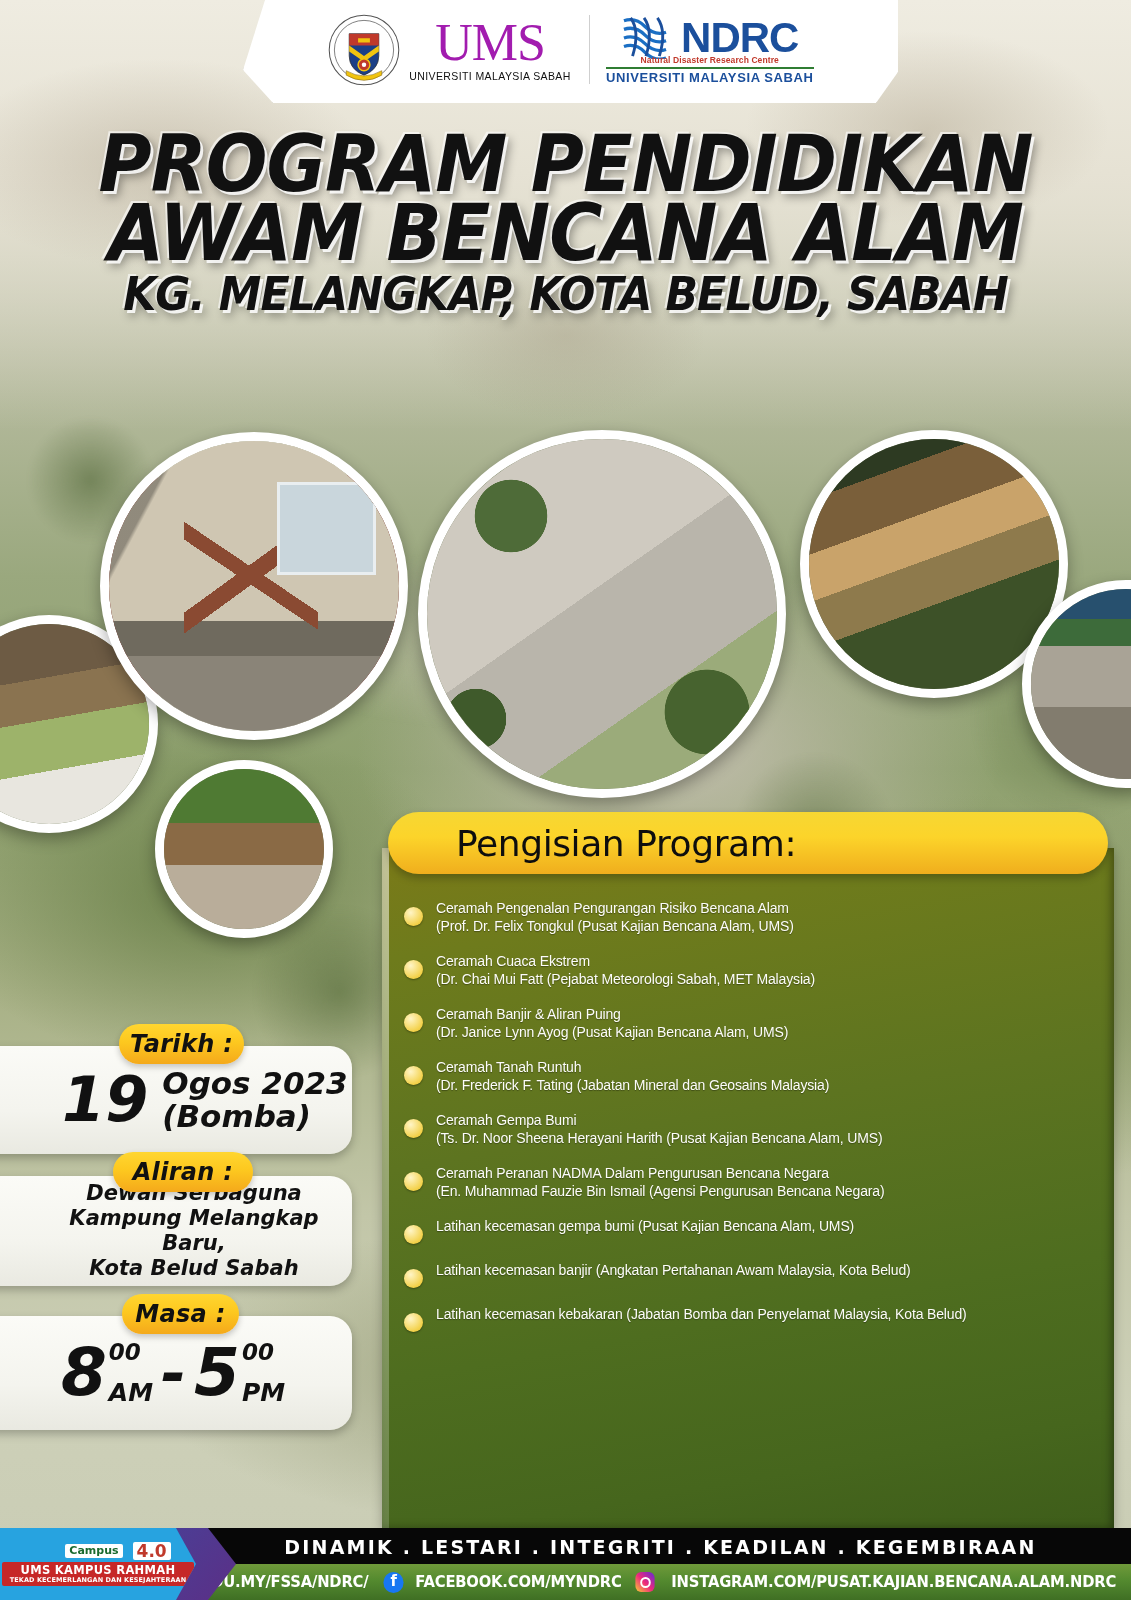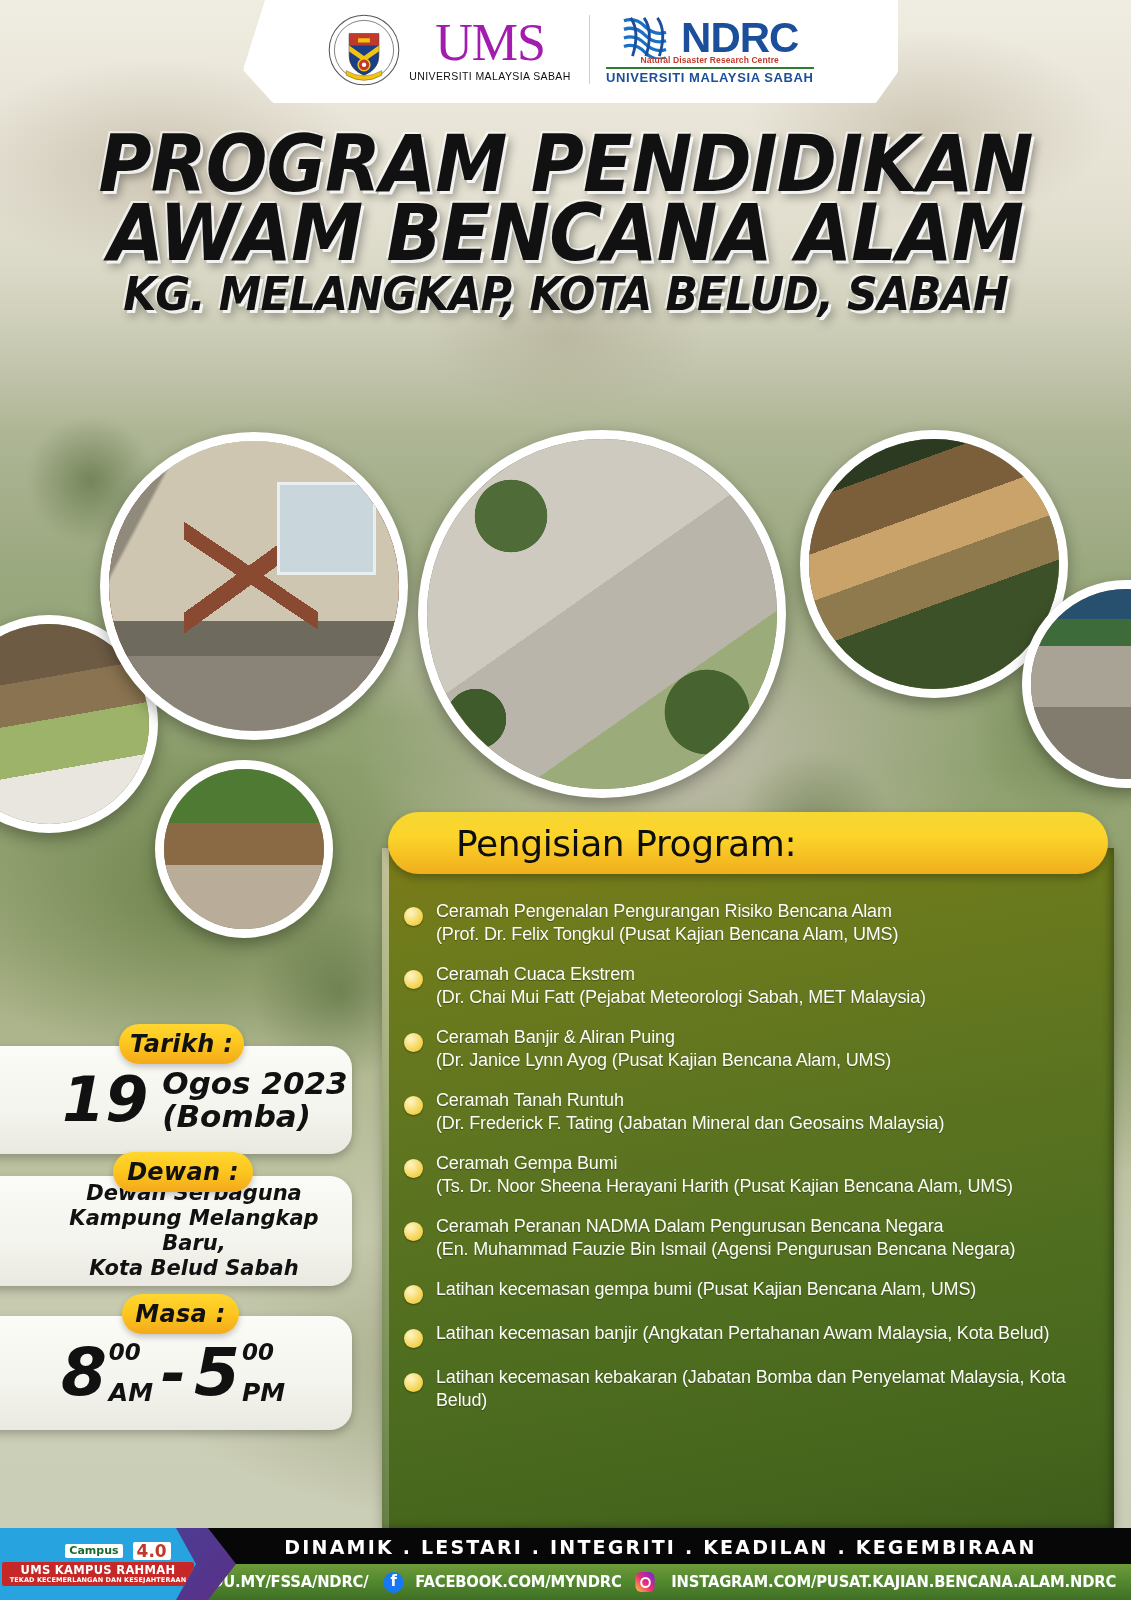--- a/index.html
+++ b/index.html
@@ -126,21 +126,21 @@
      background:linear-gradient(170deg,#7b7a18 0%,#6e7b1c 14%,#5d7420 40%,#4e6d1f 66%,#46661d 86%,#3e5d1a 100%);
      box-shadow:-3px 0 9px rgba(0,0,0,.35) inset, 0 4px 10px rgba(0,0,0,.25);
      padding:52px 18px 14px 22px;box-sizing:border-box;}
   .panel::before{content:"";position:absolute;left:0;top:0;bottom:0;width:7px;
      background:linear-gradient(180deg,rgba(255,255,255,.55),rgba(255,255,255,.18));}
   .items{margin:0;padding:0;list-style:none;}
   .item{display:flex;gap:13px;margin-bottom:18px;}
   .dot{flex:0 0 auto;width:19px;height:19px;border-radius:50%;margin-top:7px;
      background:radial-gradient(circle at 35% 30%,#fff5c6,#f3d14a 70%,#e0b52c);
      box-shadow:0 1px 2px rgba(0,0,0,.35);}
-  .itext{color:#fdfdfa;font-size:18px;line-height:1.25;letter-spacing:-.15px;
+  .itext{color:#fdfdfa;font-size:14px;line-height:1.25;letter-spacing:-.15px;
      text-shadow:0 1px 1px rgba(0,0,0,.35);}
   .itext .ln{display:block;}
 
   
   .lbl{position:absolute;height:40px;border-radius:20px;
      background:linear-gradient(180deg,#ffd630 0%,#fdc81f 45%,#f4a91b 100%);
      display:flex;align-items:center;justify-content:center;
      box-shadow:0 3px 6px rgba(0,0,0,.22);z-index:4;}
   .lbl span{font-family:"DejaVu Sans",sans-serif;font-weight:bold;font-style:italic;
      font-size:24px;color:#111;letter-spacing:.3px;}
@@ -381,21 +381,21 @@
   </div>
 
   <div class="card card-venue">
     <div class="venue-inner">
       <div class="v-line">Dewan Serbaguna</div>
       <div class="v-line">Kampung Melangkap Baru,</div>
       <div class="v-line">Kota Belud Sabah</div>
     </div>
   </div>
   <div class="lbl lbl-tempat">
-    <span>Dewan :</span>
+    <span>Aliran :</span>
   </div>
 
   <div class="card card-time">
     <div class="time-inner">
       <span class="tnum">8</span>
       <span class="tsup">
         <span class="mm">00</span>
         <span class="ap">AM</span>
       </span>
       <span class="tdash">-</span>

